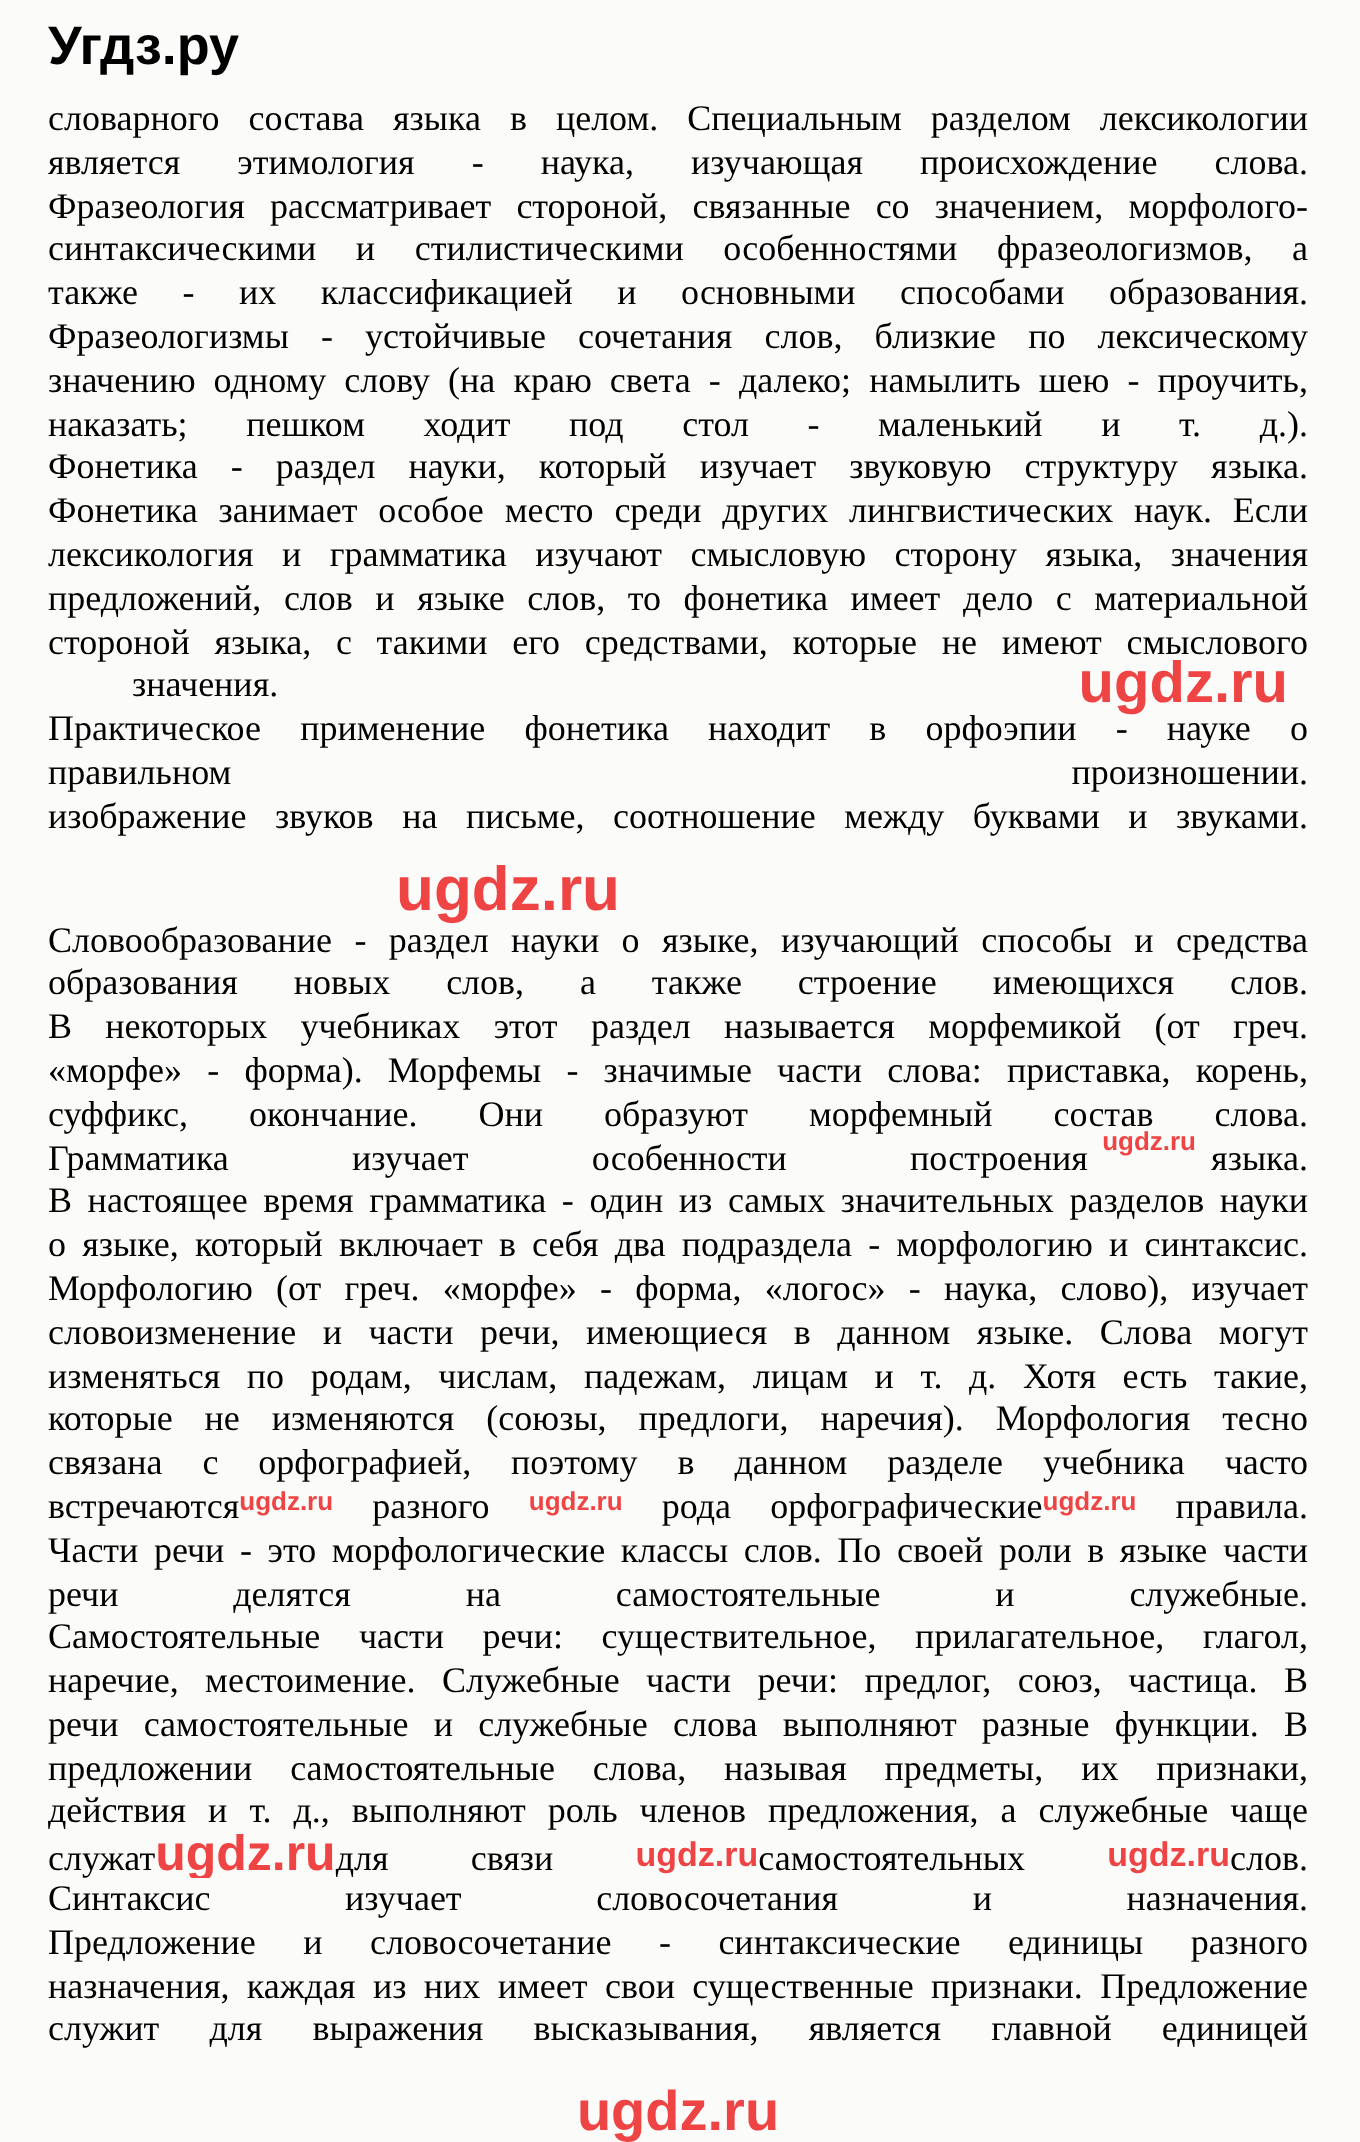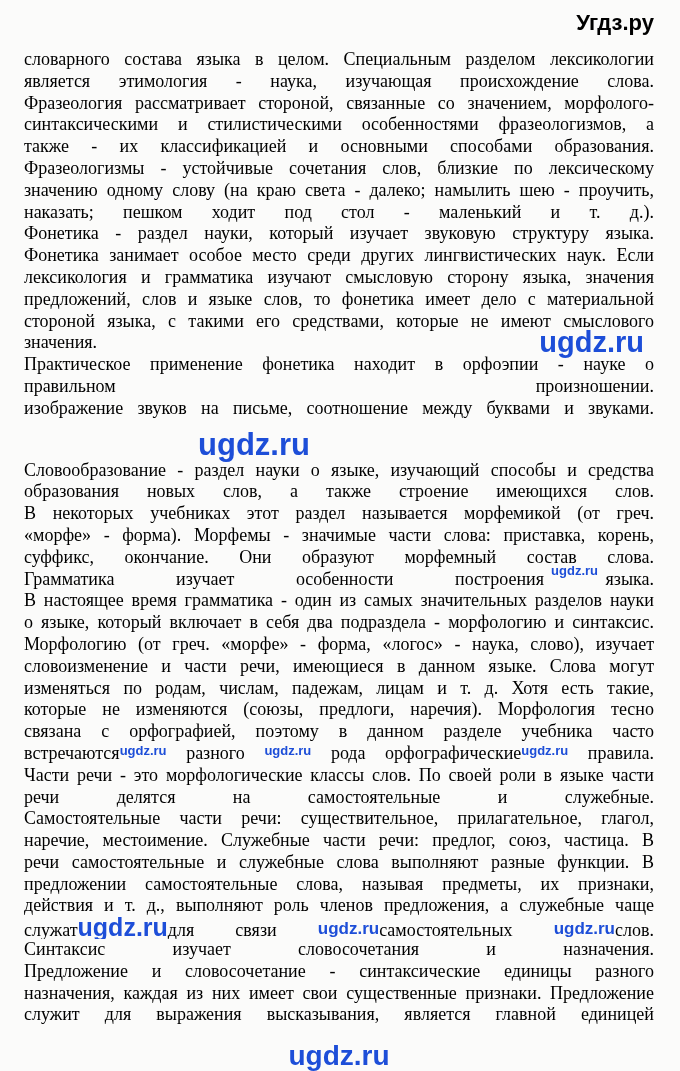--- a/index.html
+++ b/index.html
@@ -4,37 +4,37 @@
 <style>
   html,body{margin:0;padding:0;}
   body{
     width:680px;height:1071px;overflow:hidden;
     background:#fbfbfa;color:#000;
     font-family:"Liberation Serif", serif;
   }
   .page{padding:6px 26px 0 24px;}
   .doc-title{
     font-family:"Liberation Sans", sans-serif;
-    font-size:22px;font-weight:bold;text-align:right;
+    font-size:27px;font-weight:bold;text-align:left;
     margin:0 0 9px 0;line-height:34px;
   }
   #doc{width:630px;}
   .line{
     font-size:18px;line-height:21.8px;height:21.8px;
     text-align:justify;text-align-last:justify;
     overflow:hidden;position:relative;
     word-spacing:1px;
   }
   .line.split{
     display:flex;justify-content:space-between;align-items:flex-end;
-    text-align:center;text-align-last:left;overflow:visible;
+    text-align:center;text-align-last:left;overflow:visible;margin-left:42px;
   }
   .wm{
     font-family:"Liberation Sans", sans-serif;
-    font-weight:bold;color:#1d4ed8;white-space:nowrap;
+    font-weight:bold;color:#ef4444;white-space:nowrap;
   }
   .wm-sm{font-size:13px;position:relative;top:-4px;}
   .wm-md{font-size:17px;position:relative;top:-2px;}
   .wm-big{font-size:25px;position:relative;top:0;}
   .wm-lg{font-size:29px;line-height:21.8px;margin-right:10px;}
   .wm-line{
     height:40px;display:flex;align-items:flex-end;justify-content:center;
     position:relative;left:-85px;overflow:visible;
   }
   .wm-xl{font-size:31px;line-height:30px;}

